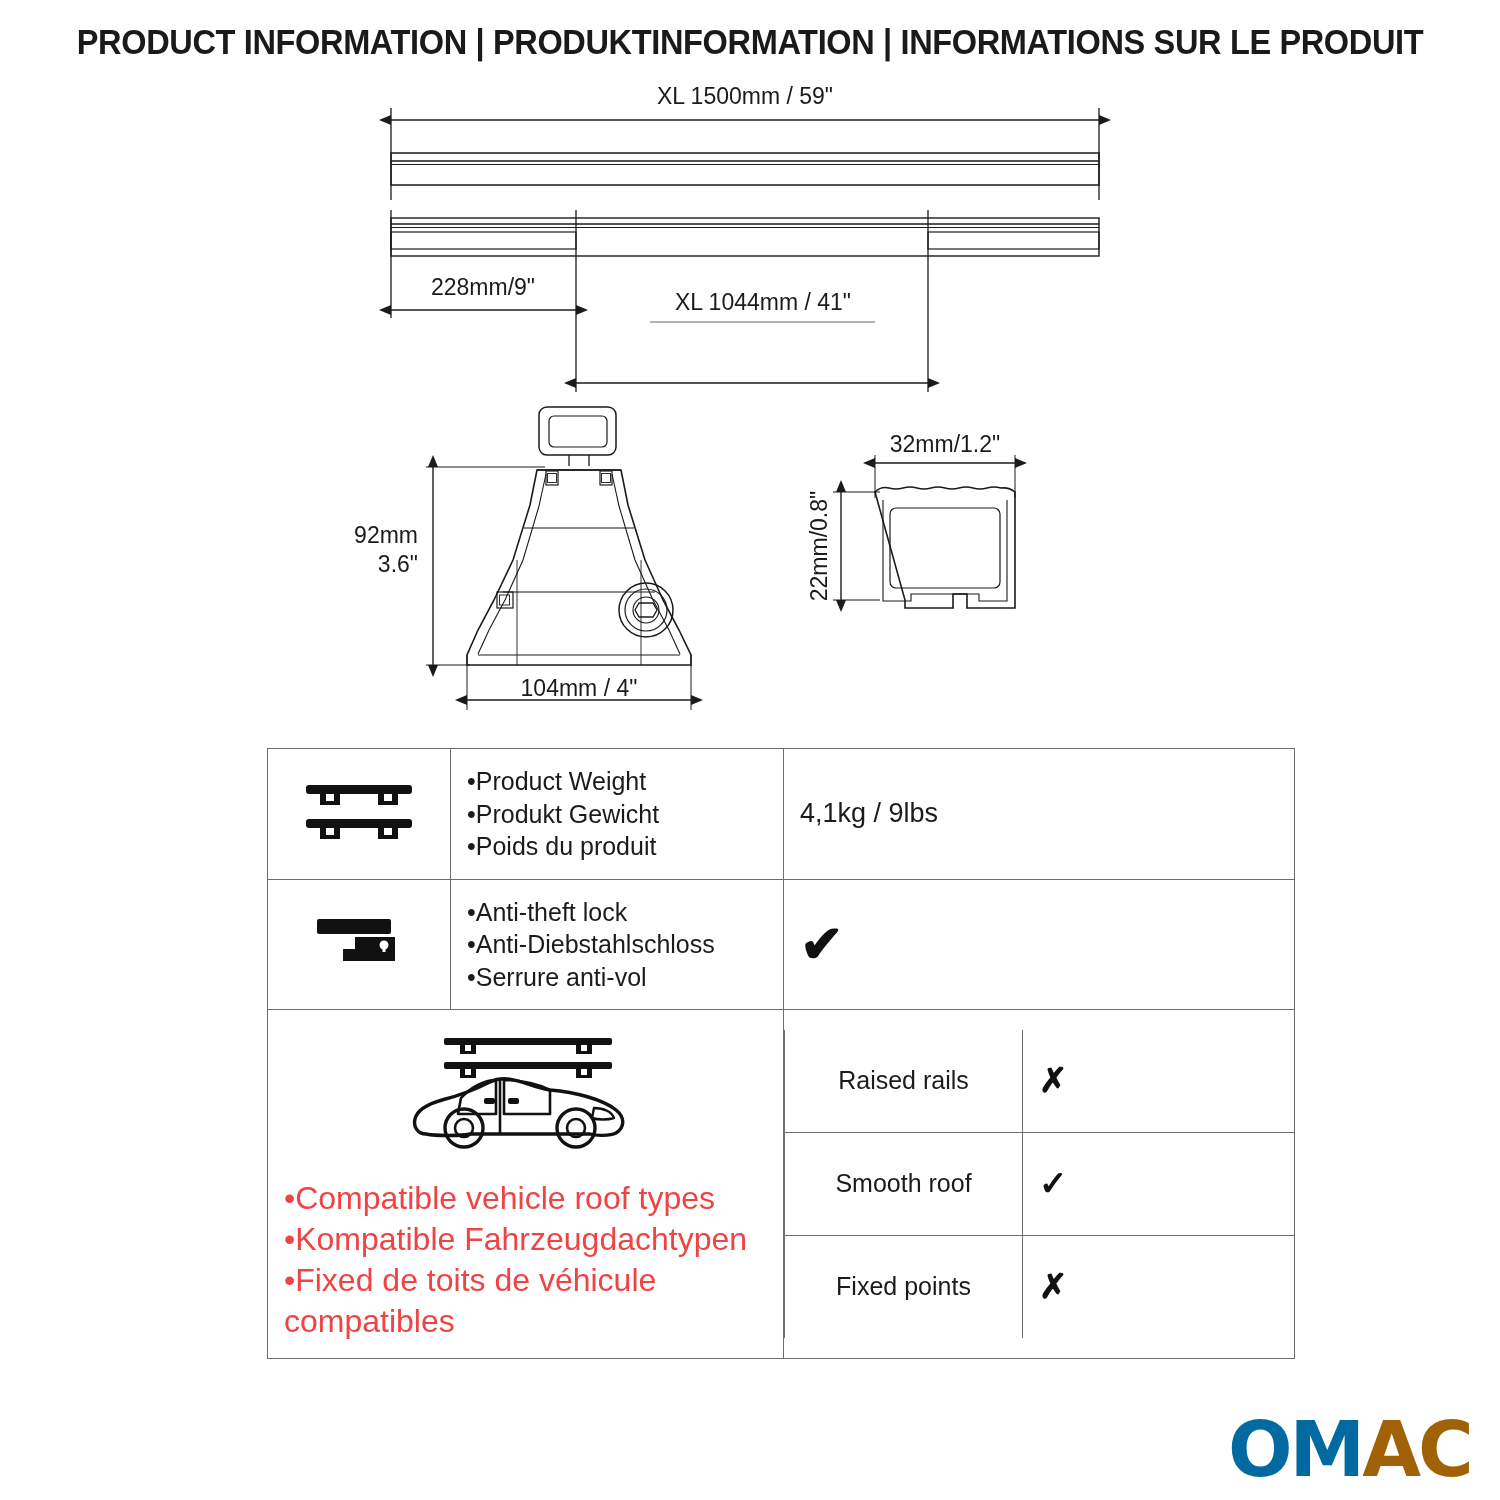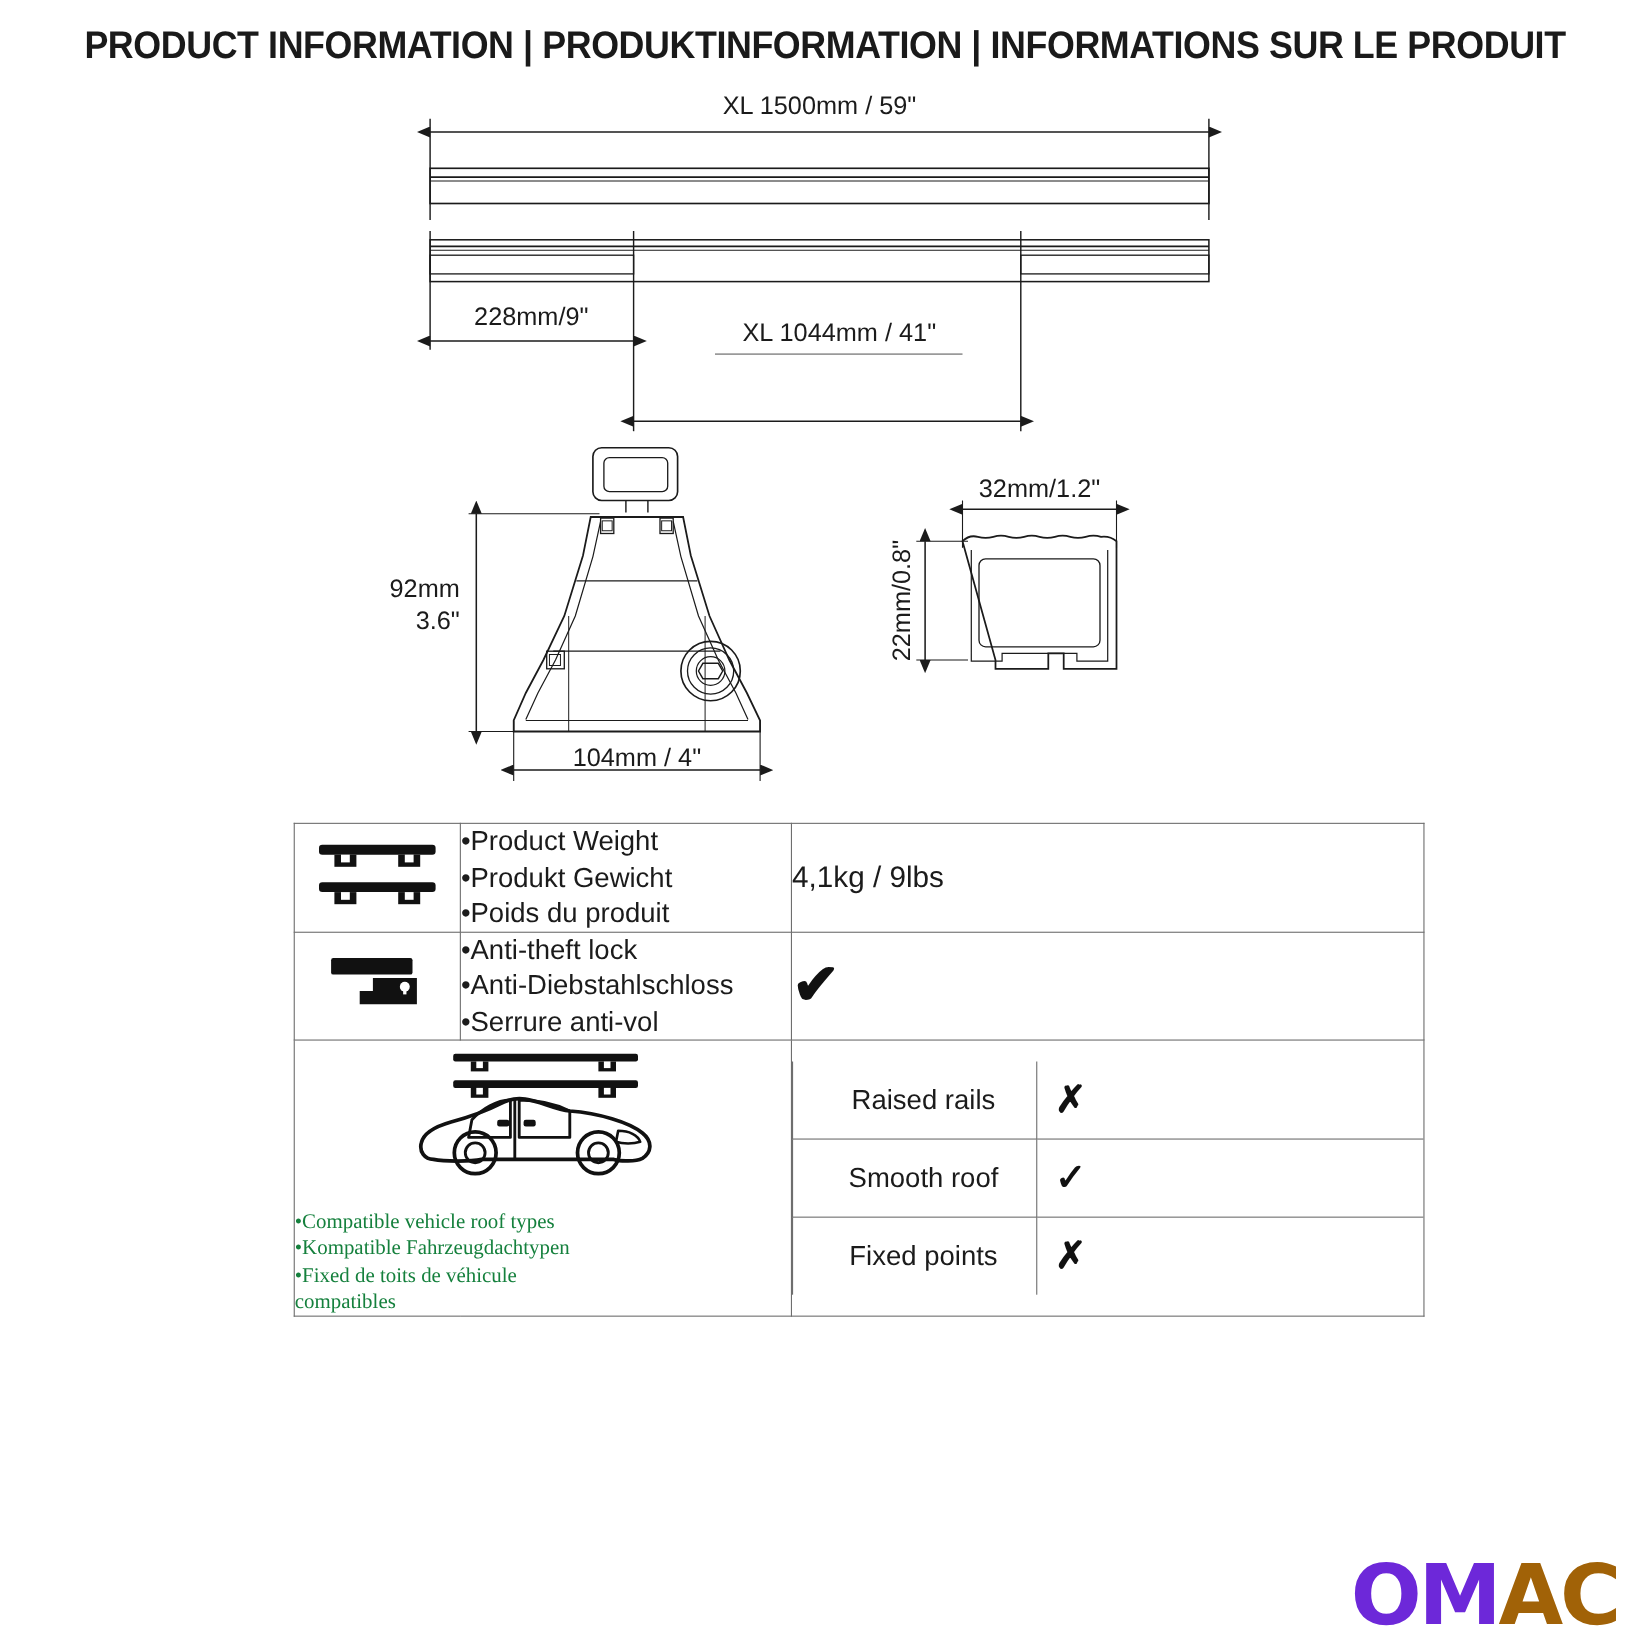--- a/index.html
+++ b/index.html
@@ -53,21 +53,21 @@
     position: absolute;
     left: 267px;
     top: 748px;
     width: 1028px;
     border-collapse: collapse;
     table-layout: fixed;
     background: #fff;
   }
   #spec-table td {
     border: 1.6px solid #6e6e6e;
-    padding: 0;
+    padding: 16px;
     vertical-align: middle;
     background: #ffffff;
   }
   td.shaded { background: #ededed; }
 
   .iconcell {
     width: 150px;
     text-align: center;
     padding: 6px 0;
   }
@@ -105,24 +105,23 @@
     color: #111;
   }
 
   
   .roof-left {
     padding: 14px 10px 14px 14px;
     text-align: left;
   }
   .roof-left .caricon { text-align: center; margin: 4px 0 14px 0; }
   .roof-left .line {
-    font-size: 19px;
+    font-size: 32px;
     line-height: 1.28;
-    color: #15803d;
-    font-family: Liberation Serif, serif;
+    color: #ef4444;
   }
   #roof-subtable {
     width: 100%;
     border-collapse: collapse;
     table-layout: fixed;
   }
   #roof-subtable td {
     border: 1.6px solid #6e6e6e;
     height: 70px;
     font-size: 25px;
@@ -138,21 +137,21 @@
   #omac-logo {
     position: absolute;
     left: 1228px;
     top: 1412px;
     font-size: 76px;
     font-weight: bold;
     letter-spacing: -3px;
     line-height: 1;
     font-family: "DejaVu Sans", sans-serif;
   }
-  #omac-logo .dark { color: #6d28d9; }
+  #omac-logo .dark { color: #0369a1; }
   #omac-logo .red  { color: #a16207; }
 </style>
 </head>
 <body>
 
 <div id="page-title">PRODUCT INFORMATION | PRODUKTINFORMATION | INFORMATIONS SUR LE PRODUIT</div>
 
 <div id="drawings">
 <svg width="1500" height="745" viewBox="0 0 1500 745" xmlns="http://www.w3.org/2000/svg">
   <defs>

